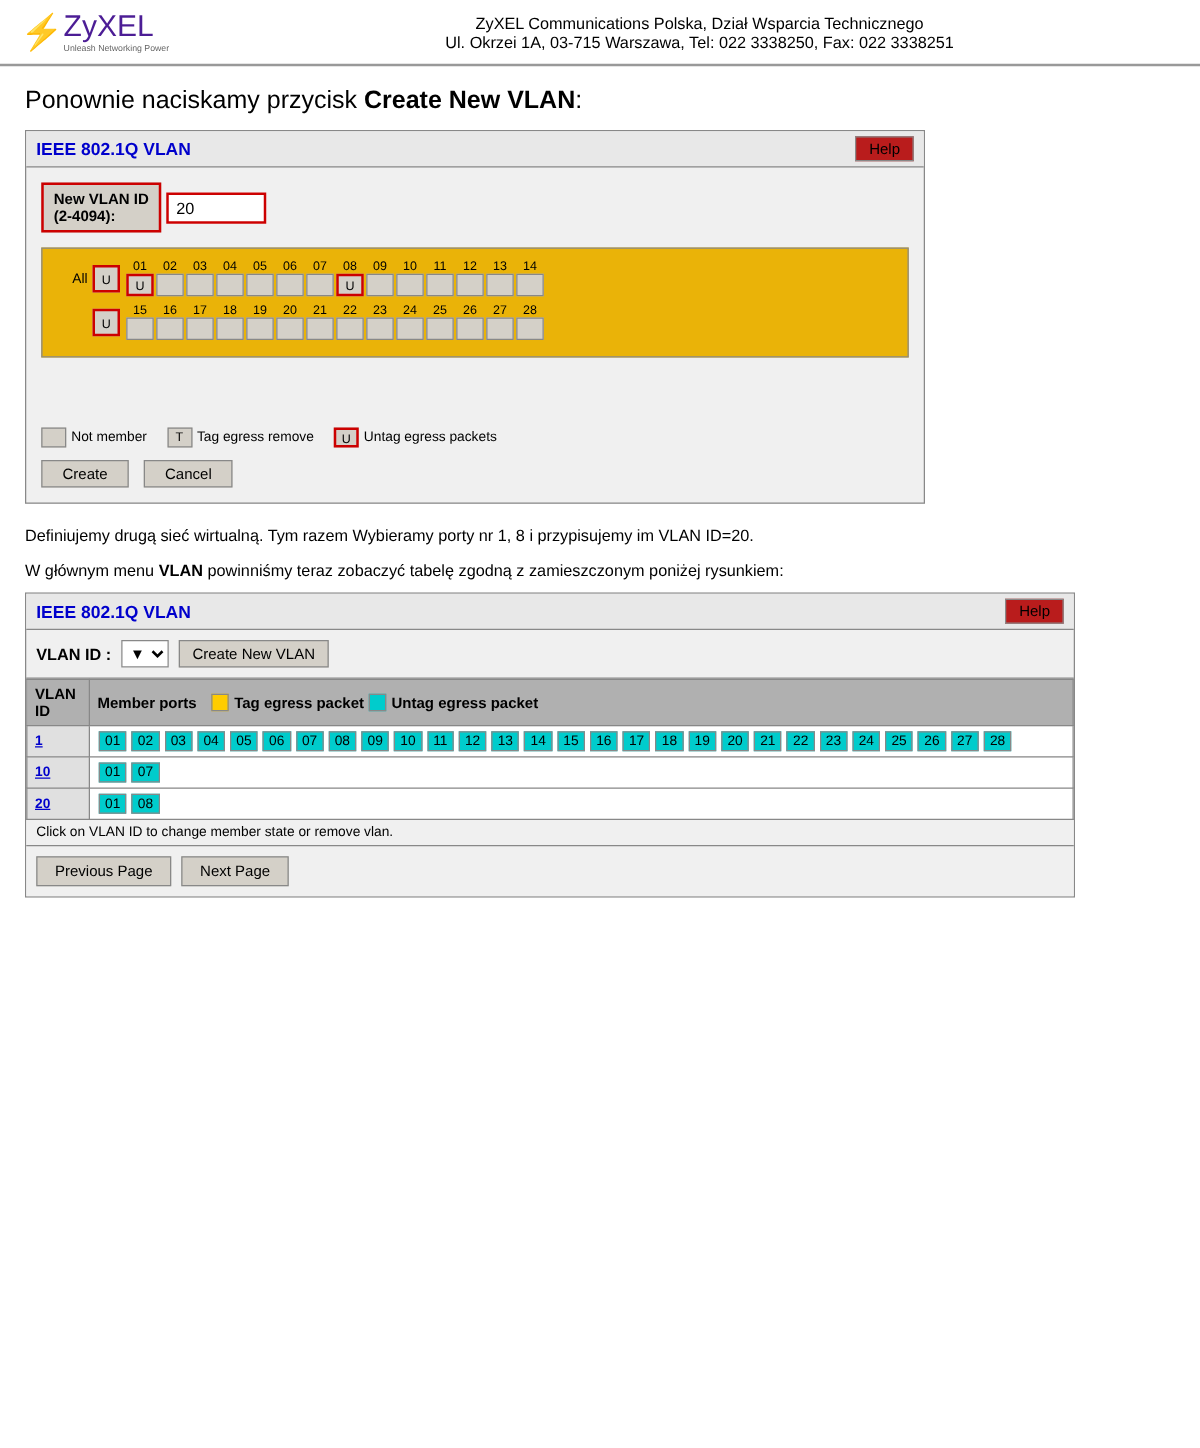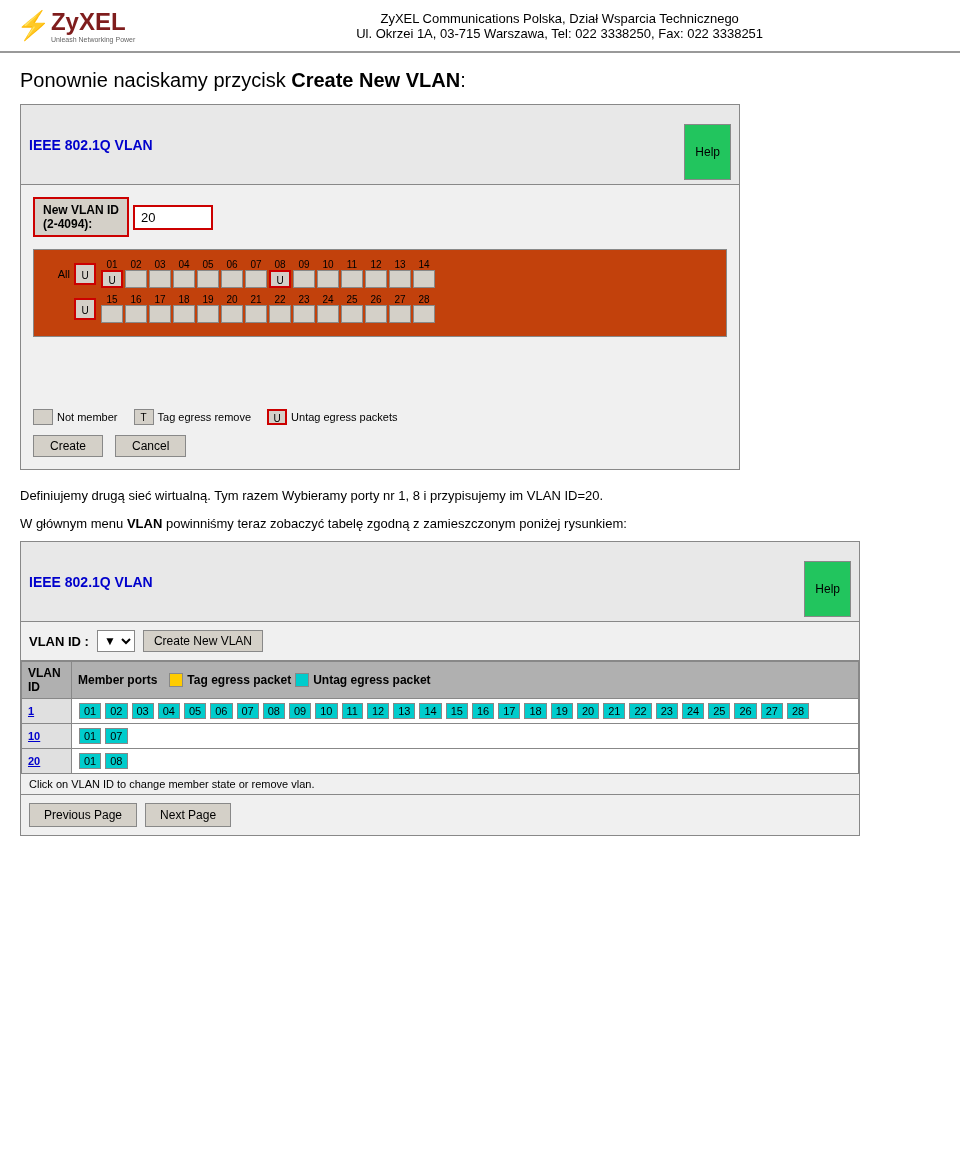--- a/index.html
+++ b/index.html
@@ -60,26 +60,25 @@
       justify-content: space-between;
       align-items: center;
       border-bottom: 1px solid #888;
     }
     .panel-title {
       color: #0000cc;
       font-weight: bold;
       font-size: 14px;
     }
     .help-btn {
-      background: #22c55e;
-      border: 1px solid #888;
-      padding: 20px 10px;
+      background: #b91c1c;
+      border: 1px solid #888;
+      padding: 2px 10px;
       font-size: 12px;
       cursor: pointer;
-      margin-top: 15px;
     }
     .panel-body {
       padding: 12px;
     }
     
     .vlan-id-row {
       display: flex;
       align-items: center;
       margin-bottom: 12px;
     }
@@ -95,23 +94,23 @@
     .vlan-id-input {
       border: 2px solid #cc0000;
       background: #fff;
       padding: 3px 6px;
       font-size: 13px;
       width: 80px;
     }
     
     .port-grid-container {
       border: 1px solid #888;
-      background: #c2410c;
+      background: #eab308;
       padding: 8px;
-      margin-bottom: 28px;
+      margin-bottom: 12px;
     }
     .port-row {
       display: flex;
       align-items: center;
       margin-bottom: 4px;
     }
     .all-label {
       font-size: 11px;
       width: 28px;
       text-align: right;
@@ -344,23 +343,23 @@
     }
     
     .divider {
       border: none;
       border-top: 1px solid #999;
       margin: 0;
     }
     
     .zyxel-logo {
       font-family: Arial Black, Arial, sans-serif;
-      font-weight: 700;
+      font-weight: 400;
       font-size: 24px;
-      color: #7f1d1d;
+      color: #4c1d95;
     }
     .logo-tagline {
       font-size: 7px;
       color: #666;
       display: block;
     }
   </style>
 </head>
 <body>
 

